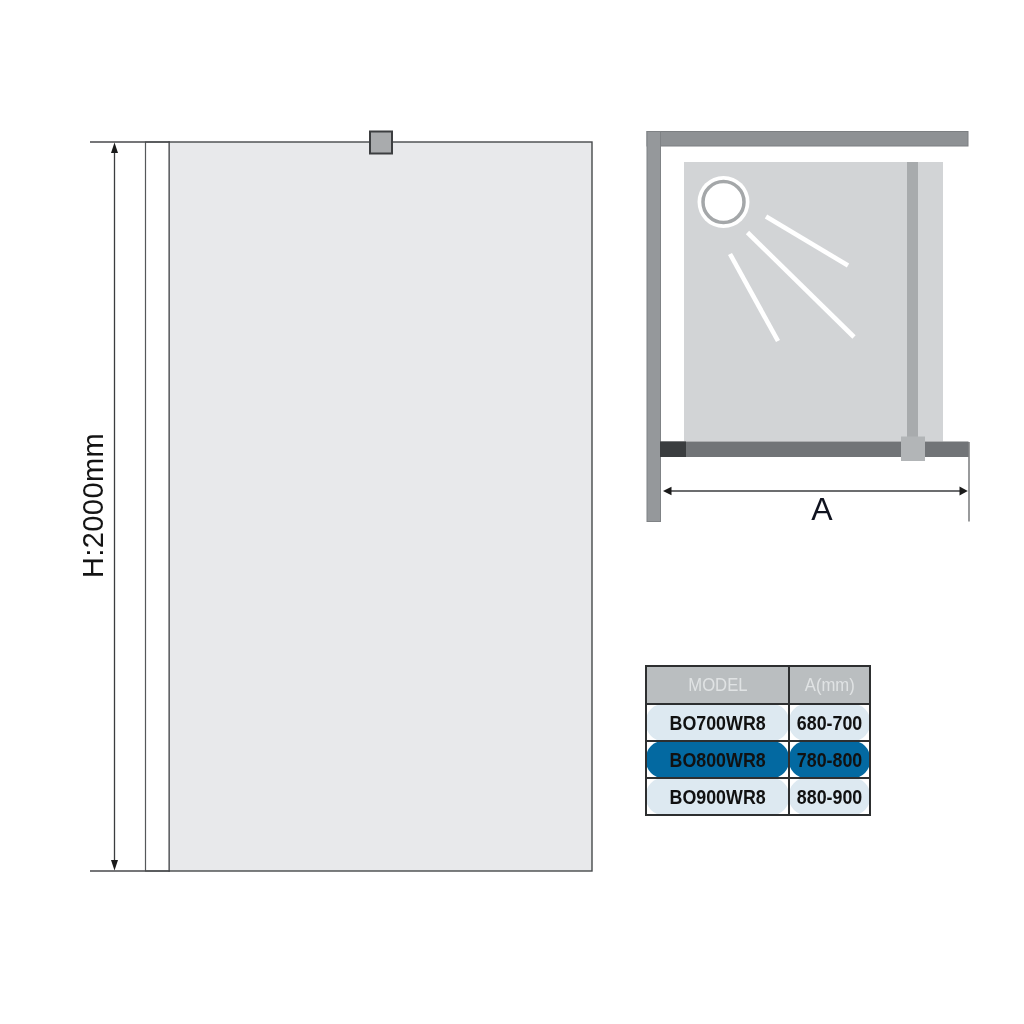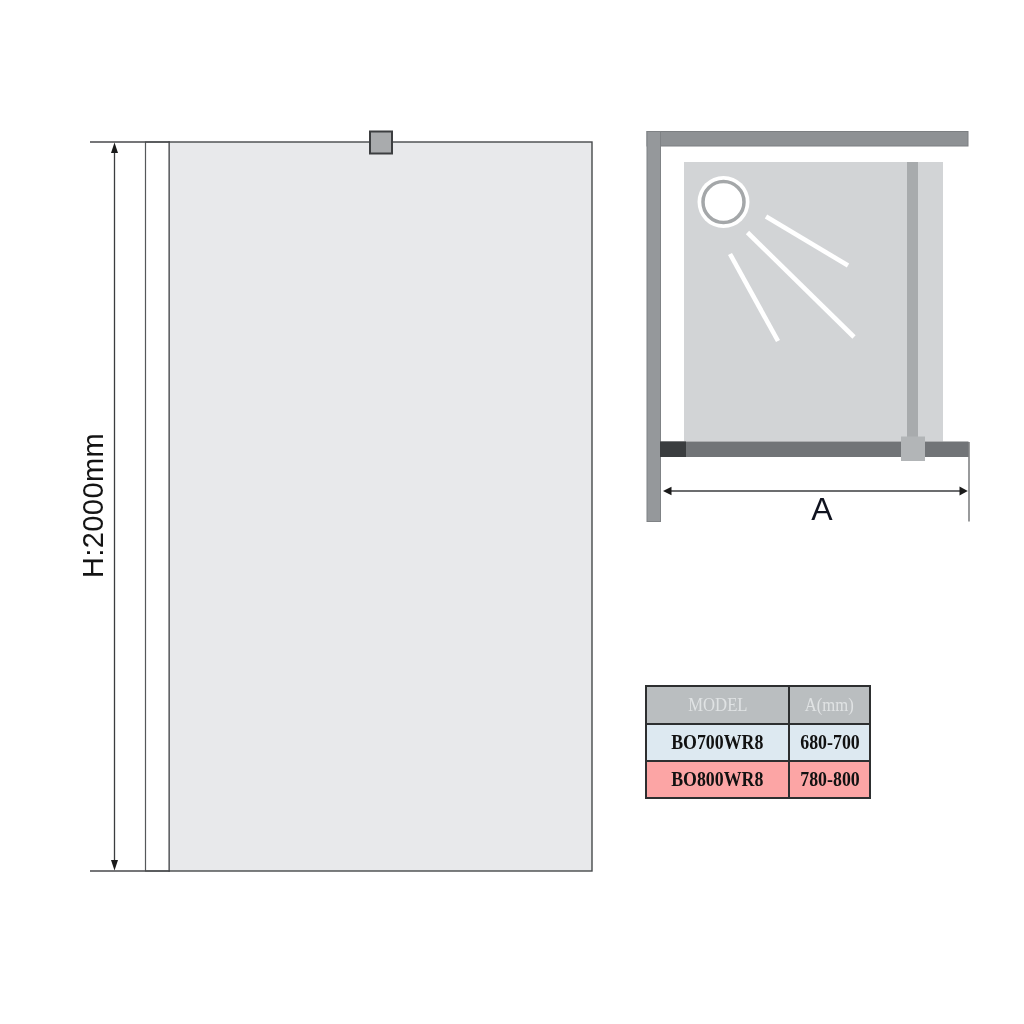--- a/index.html
+++ b/index.html
@@ -1,26 +1,26 @@
 <!DOCTYPE html>
 <html><head>
 <meta charset="utf-8">
 <style>
   html,body{margin:0;padding:0;background:#ffffff;width:1024px;height:1024px;overflow:hidden;}
   body{font-family:"Liberation Sans",sans-serif;}
   #stage{position:absolute;left:0;top:0;width:1024px;height:1024px;}
   svg{position:absolute;left:0;top:0;}
-  table.spec{position:absolute;left:645px;top:685px;width:224px;border-collapse:collapse;table-layout:fixed;font-family:Liberation Serif, serif;}
+  table.spec{position:absolute;left:645px;top:665px;width:224px;border-collapse:collapse;table-layout:fixed;font-family:Liberation Sans, sans-serif;}
   table.spec td{border:2px solid #2d2f30;text-align:center;vertical-align:middle;padding:0;overflow:hidden;}
   td.c1{width:141px;}
   td.c2{width:79px;}
   tr.hd td{background:#babec0;color:#e0e3e4;font-size:18.5px;font-weight:normal;height:36px;}
   tr.blu td{background:#dde9f1;}
-  tr.wht td{background:#fca5a5;}
-  tr.dat td{color:#111;font-size:21px;font-weight:bold;height:35px;}
+  tr.wht td{background:#0369a1;}
+  tr.dat td{color:#111;font-size:21px;font-weight:bold;height:35px;border-radius:17px;}
   .sx{display:inline-block;transform:scaleX(0.85);transform-origin:center;white-space:nowrap;}
   .sxh{display:inline-block;transform:scaleX(0.9);transform-origin:center;white-space:nowrap;}
 </style>
 </head>
 <body>
 <div id="stage">
 <svg width="1024" height="1024" viewBox="0 0 1024 1024">
 
   <rect x="169" y="142" width="423" height="729" fill="#e8e9eb" stroke="#47494b" stroke-width="1.4"></rect>
 
@@ -86,16 +86,20 @@
   <tr class="dat blu">
     <td class="c1"><span class="sx">BO700WR8</span></td>
     <td class="c2"><span class="sx">680-700</span></td>
   </tr>
 
   <tr class="dat wht">
     <td class="c1"><span class="sx">BO800WR8</span></td>
     <td class="c2"><span class="sx">780-800</span></td>
   </tr>
 
+  <tr class="dat blu">
+    <td class="c1"><span class="sx">BO900WR8</span></td>
+    <td class="c2"><span class="sx">880-900</span></td>
+  </tr>
 
 </tbody>
     </table>
 </div>
 
 </body></html>

